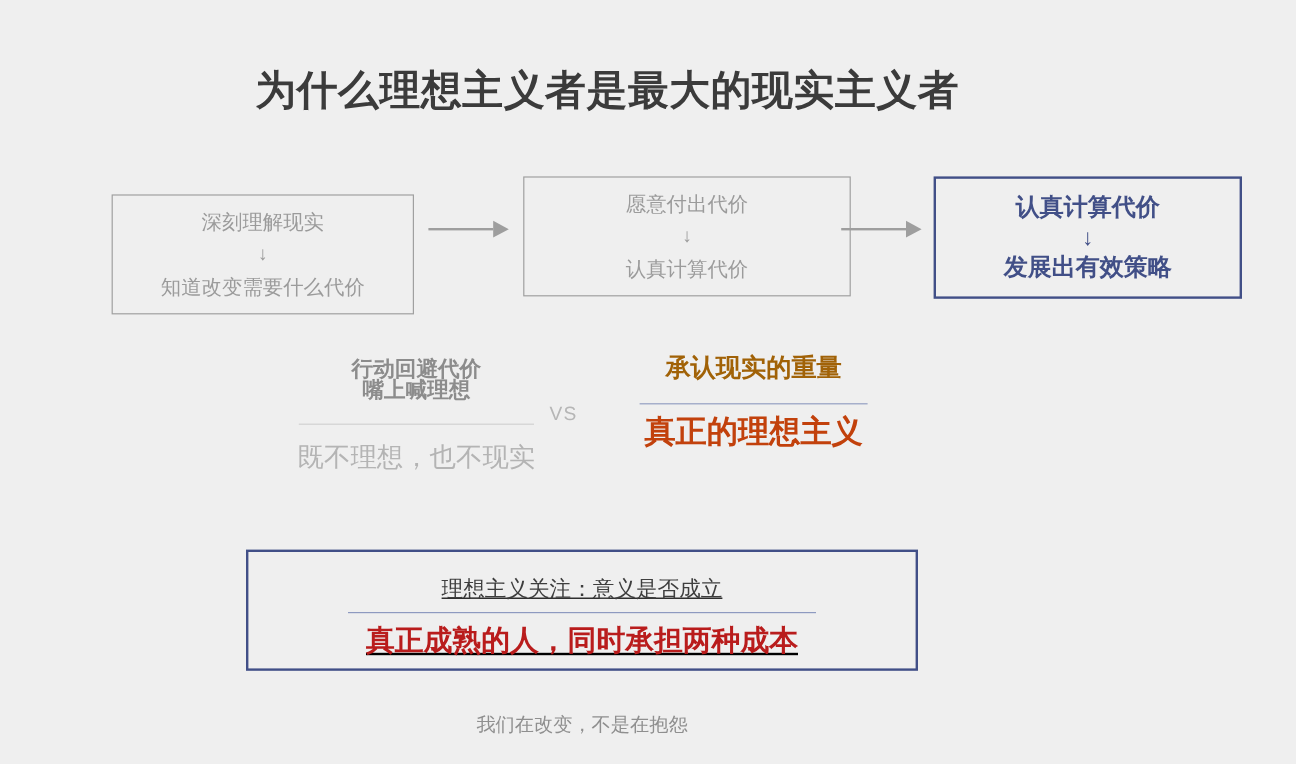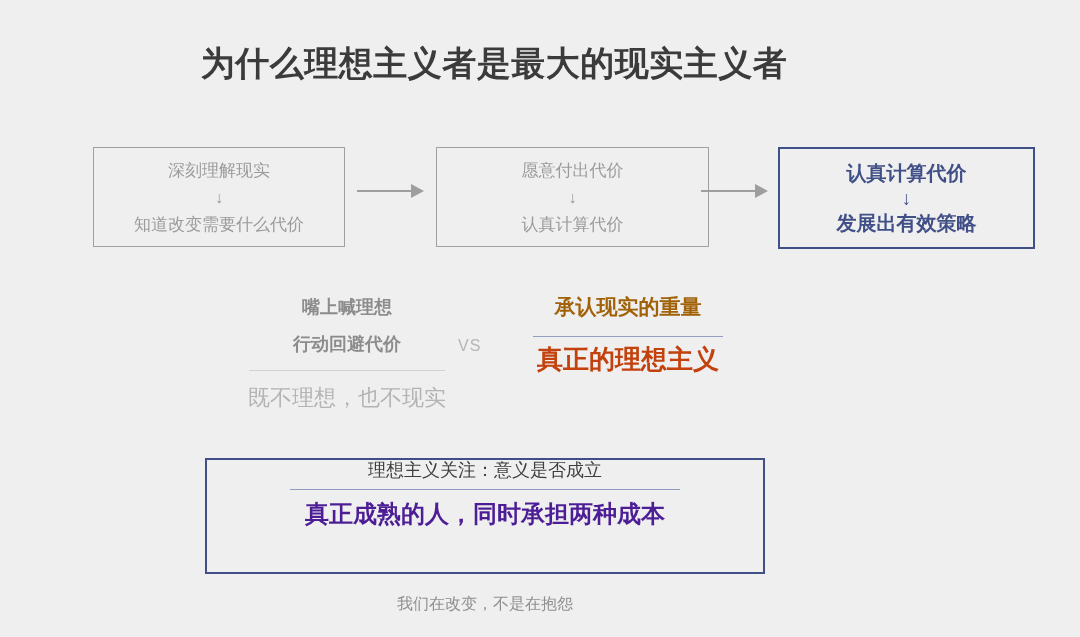--- a/index.html
+++ b/index.html
@@ -6,21 +6,21 @@
   body{
     width:1080px;height:637px;
     background:#efefef;
     font-family:"Liberation Sans","DejaVu Sans",sans-serif;
     overflow:hidden;
   }
   .canvas{position:relative;width:1080px;height:637px;background:#efefef;}
 
   
   .title{
-    position:absolute;left:0;top:41px;width:988px;margin:0;
+    position:absolute;left:0;top:41px;width:988px;margin:12px;
     text-align:center;font-size:34px;font-weight:bold;color:#3b3b3b;
     letter-spacing:0.5px;
   }
 
   
   .flow-box{
     position:absolute;top:147px;height:100px;box-sizing:border-box;
     display:flex;flex-direction:column;justify-content:center;align-items:center;
     text-align:center;
   }
@@ -71,49 +71,50 @@
   .cmp-col.right .cmp-line.first{margin-bottom:13px;}
   .cmp-col.right .divider{
     height:1px;background:#94a0c2;width:190px;margin:19px auto 9px auto;
   }
   .cmp-col.right .verdict{
     font-size:26px;line-height:27px;color:#c2410c;font-weight:bold;
   }
 
   
   .summary-box{
-    position:absolute;left:205px;top:458px;width:560px;height:116px;
+    position:absolute;left:205px;top:458px;width:560px;height:101px;
     box-sizing:border-box;border:2px solid #414f87;text-align:center;
-    padding-top:1px;
+    padding-top:22px;
+    text-decoration:underline;
   }
   .summary-box p{margin:0;}
   .summary-box .sum-line{
     font-size:18px;line-height:18px;color:#3e3e3e;margin-bottom:8px;
   }
   .summary-box .divider{
     height:1px;background:#8e9ac0;width:390px;margin:10px auto 11px auto;
   }
   .summary-box .sum-highlight{
-    font-size:24px;line-height:25px;color:#4c1d95;font-weight:bold;
+    font-size:24px;line-height:25px;color:#b91c1c;font-weight:bold;
   }
 
   
   .footer{
     position:absolute;left:0;top:594px;width:970px;margin:0;
     text-align:center;font-size:16px;color:#8f8f8f;
   }
 </style>
 </head>
 <body>
 
 <div class="canvas">
 
   <h1 class="title">为什么理想主义者是最大的现实主义者</h1>
 
-  <div class="flow-box gray" style="left:93px;width:252px;">
+  <div class="flow-box gray" style="left:93px;width:252px;margin-top:15px;">
     <span>深刻理解现实</span>
     <span class="down">↓</span>
     <span>知道改变需要什么代价</span>
   </div>
 
   <div class="h-arrow" style="left:357px;">
     <i class="shaft"></i>
       <i class="head"></i>
   </div>
 
@@ -128,22 +129,22 @@
       <i class="head"></i>
   </div>
 
   <div class="flow-box blue" style="left:778px;width:257px;">
     <span>认真计算代价</span>
     <span class="down">↓</span>
     <span>发展出有效策略</span>
   </div>
 
   <div class="cmp-col left">
+    <p class="cmp-line">行动回避代价</p>
     <p class="cmp-line first">嘴上喊理想</p>
-    <p class="cmp-line">行动回避代价</p>
     <div class="divider"></div>
     <p class="verdict">既不理想，也不现实</p>
   </div>
 
   <div class="vs">VS</div>
 
   <div class="cmp-col right">
     <p class="cmp-line first">承认现实的重量</p>
     <div class="divider"></div>
     <p class="verdict">真正的理想主义</p>

